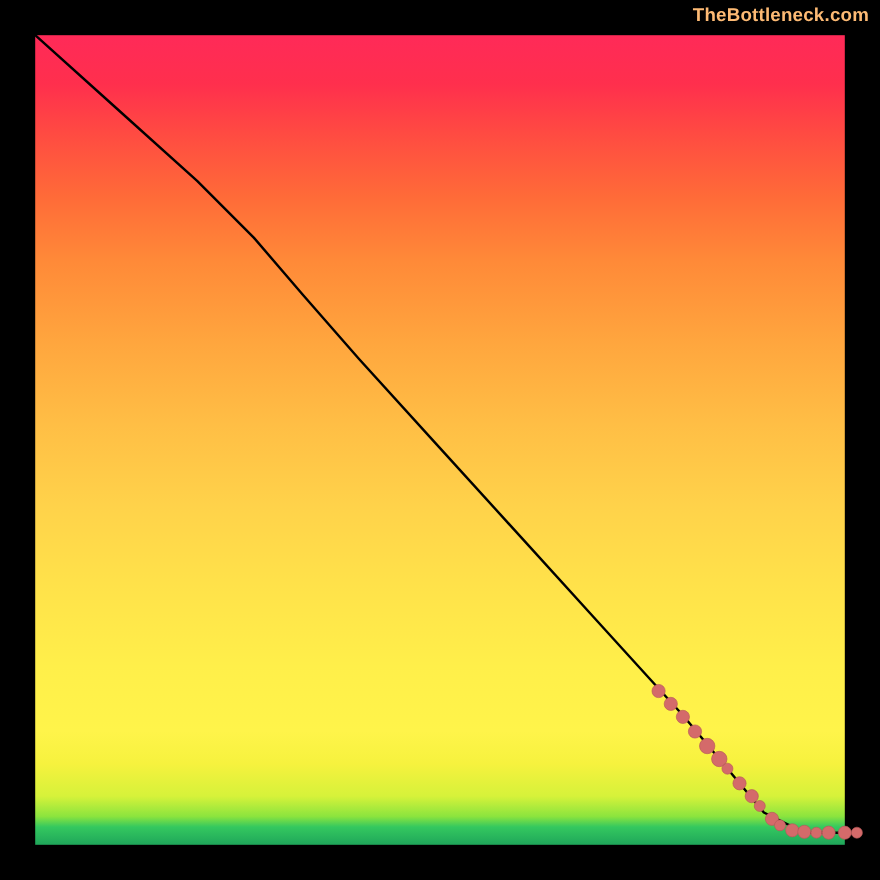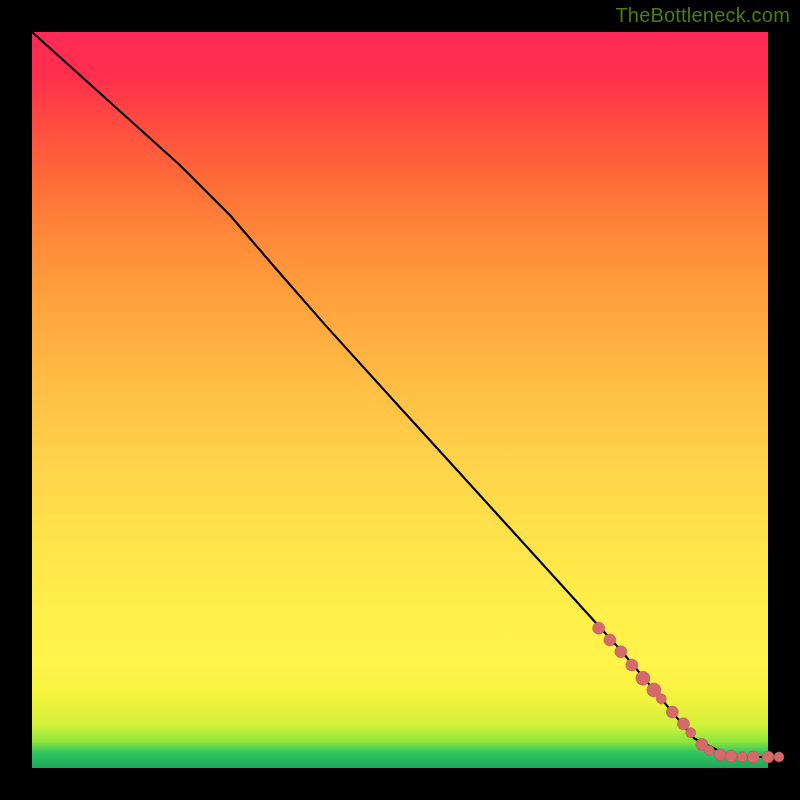--- a/index.html
+++ b/index.html
@@ -13,23 +13,23 @@
   .frame {
     position: relative;
     width: 800px;
     height: 800px;
     background: #000;
   }
   .attribution {
     position: absolute;
     top: 4px;
     right: 10px;
-    color: #4d7c0f;
-    font-size: 20px;
-    font-weight: 400;
+    color: #fdba74;
+    font-size: 17px;
+    font-weight: 700;
     letter-spacing: 0.2px;
     z-index: 10;
   }
   .plot-area {
     position: absolute;
     left: 32px;
     top: 32px;
     width: 736px;
     height: 736px;
     

